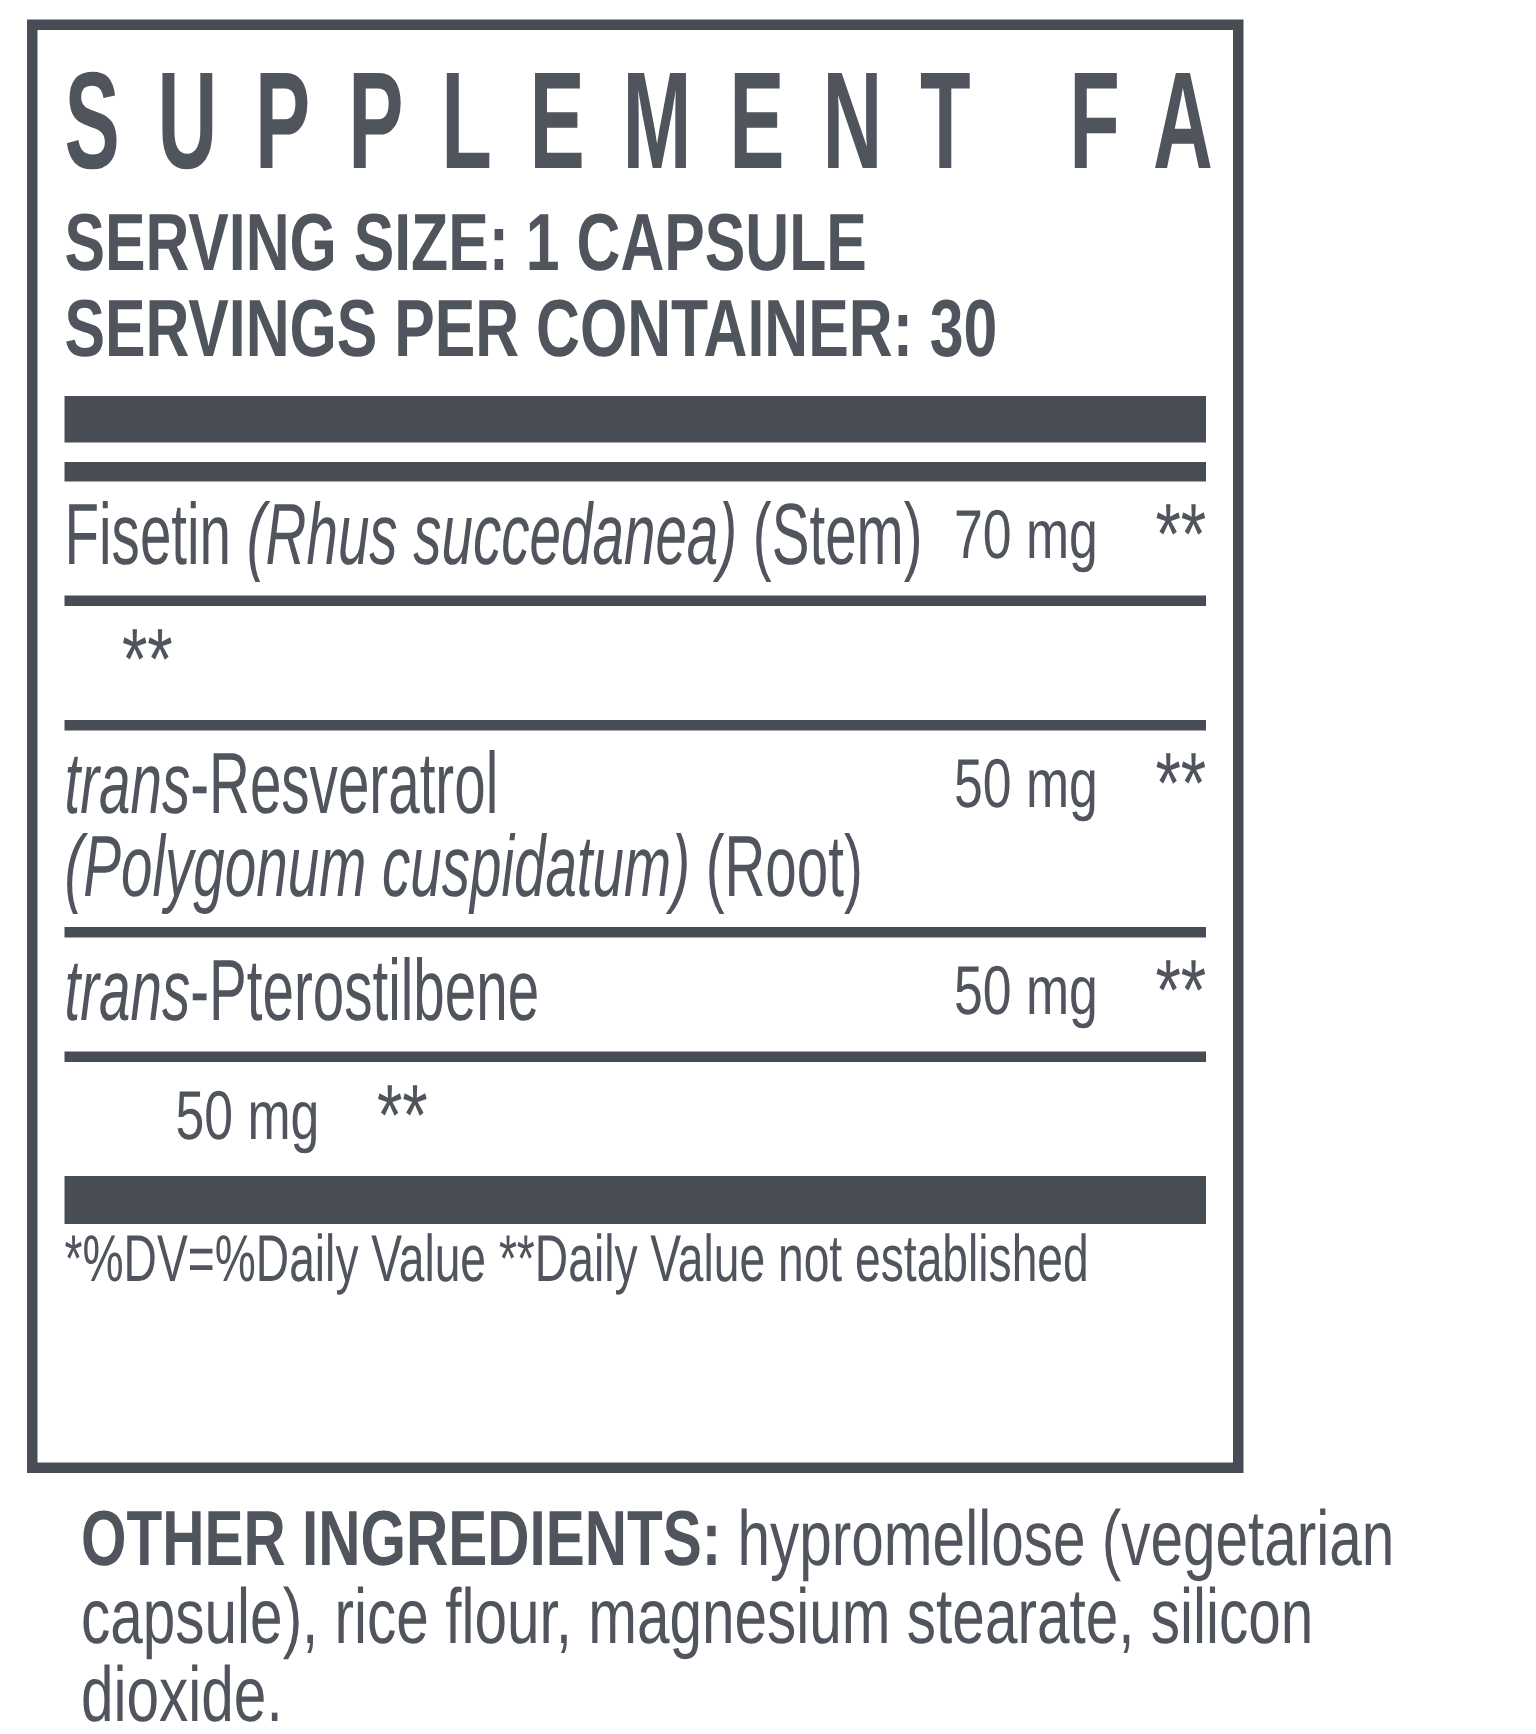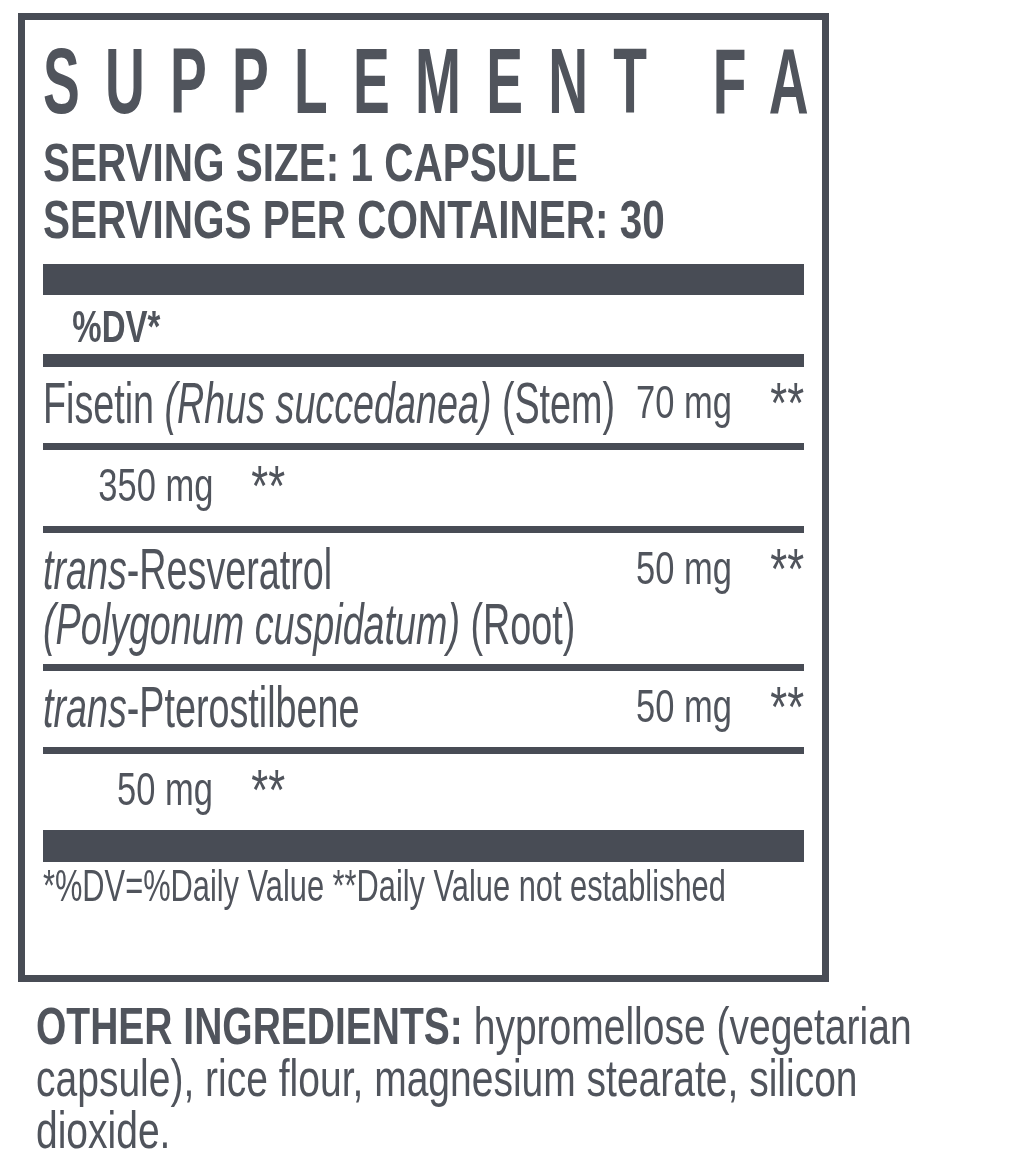--- a/index.html
+++ b/index.html
@@ -41,21 +41,21 @@
 
   .row { display:flex; align-items:flex-start; padding:8px 0 13px 0; }
   .cell-name { flex:1 1 auto; min-width:0; font-size:58px; }
   .cell-name .nline { line-height:55px; }
   .cell-amount { flex:0 0 170px; text-align:right; font-size:46px; line-height:55px; }
   .cell-dv { flex:0 0 72px; text-align:right; font-size:58px; line-height:55px; }
   .row-divider { height:7px; background:#484c55; }
 
   .footnote { margin-top:2px; font-size:44px; line-height:44px; }
 
-  .other { position:absolute; left:36px; top:1000px; width:940px; font-size:52px; }
+  .other { position:absolute; left:54px; top:1000px; width:940px; font-size:52px; }
   .other .oi-line { line-height:52px; }
   .other b { font-weight:700; }
 
   i { font-style:italic; }
 </style>
 </head>
 <body>
 
 <div class="panel">
 
@@ -66,44 +66,38 @@
   <div class="serving-line">
     <span class="cond cx75">SERVING SIZE: 1 CAPSULE</span>
   </div>
   <div class="serving-line">
     <span class="cond cx75">SERVINGS PER CONTAINER: 30</span>
   </div>
 
   <div class="bar thick"></div>
 
   <div class="hdr-row">
-    <div class="hdr-right">
-      <span class="cond right cx75">%DV*</span>
-    </div>
   </div>
 
   <div class="bar thin"></div>
 
   <div id="rows">
   <div class="row">
     <div class="cell-name">
           <div class="nline"><span class="cond cx65"><span>Fisetin </span><i>(Rhus succedanea)</i><span> (Stem)</span></span></div>
         </div>
     <div class="cell-amount">
       <span class="cond right cx75 amount-text">70 mg</span>
     </div>
     <div class="cell-dv">
       <span class="cond right cx75 dv-text">**</span>
     </div>
   </div>
 <div class="row-divider"></div>
   <div class="row">
-    <div class="cell-amount">
-      <span class="cond right cx75 amount-text">350 mg</span>
-    </div>
     <div class="cell-dv">
       <span class="cond right cx75 dv-text">**</span>
     </div>
   </div>
 <div class="row-divider"></div>
   <div class="row">
     <div class="cell-name">
           <div class="nline"><span class="cond cx65"><i>trans</i><span>-Resveratrol</span></span></div>
           <div class="nline"><span class="cond cx65"><i>(Polygonum cuspidatum)</i><span> (Root)</span></span></div>
         </div>

